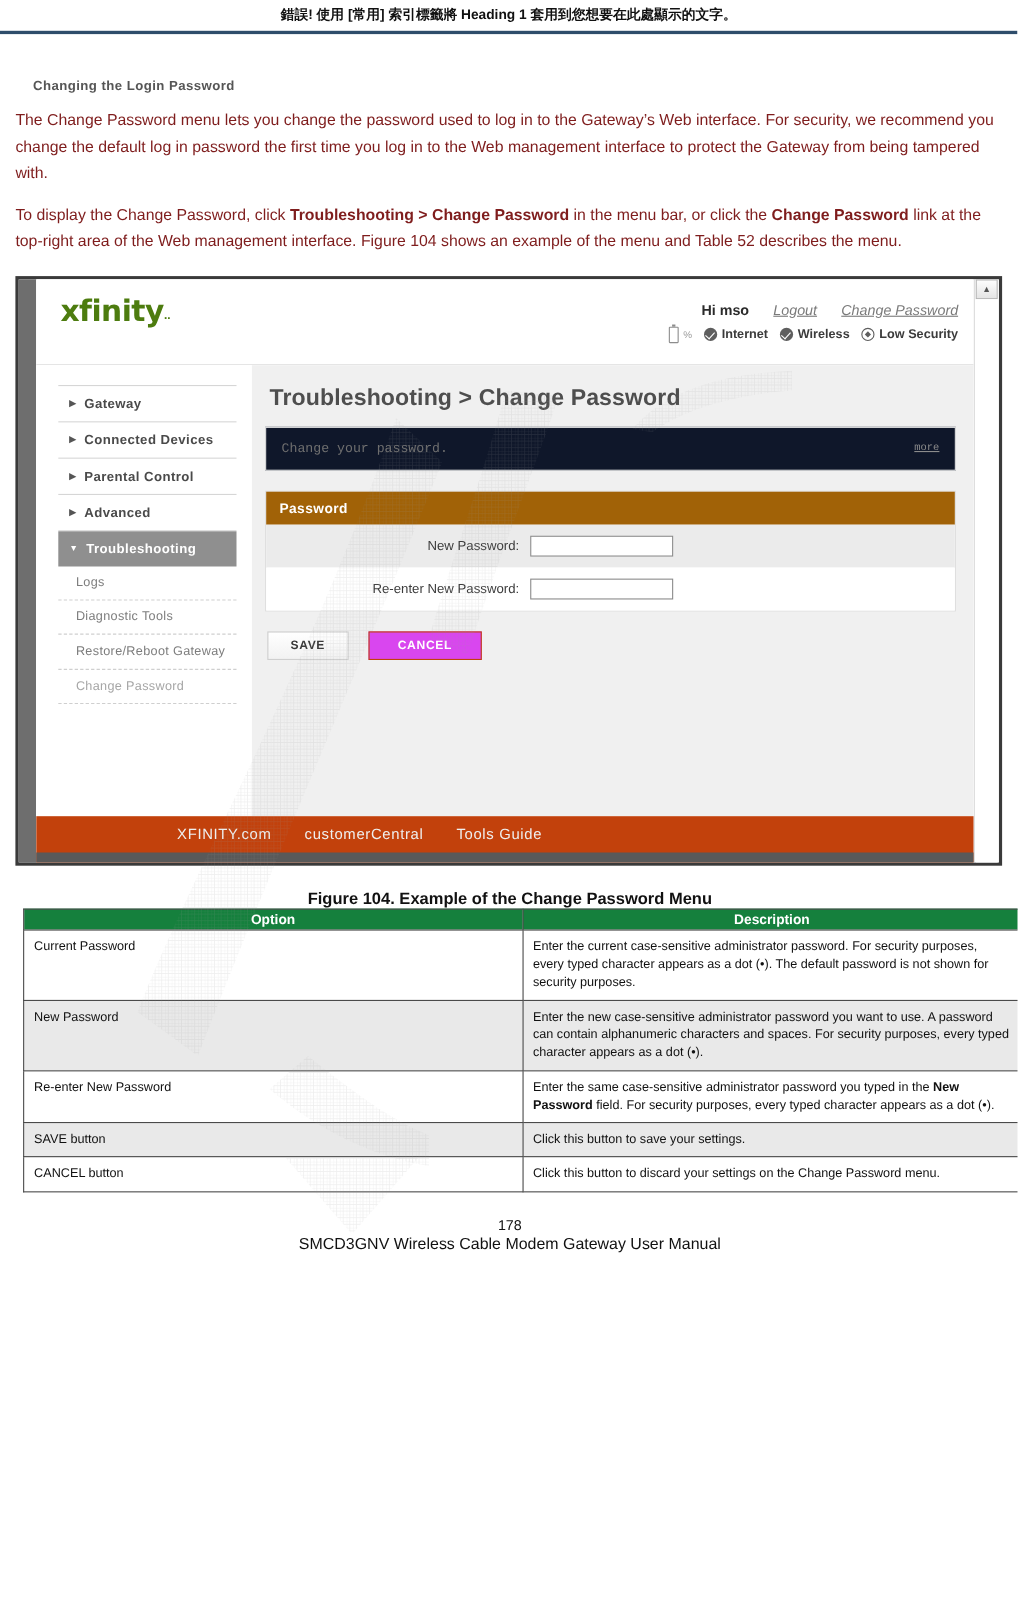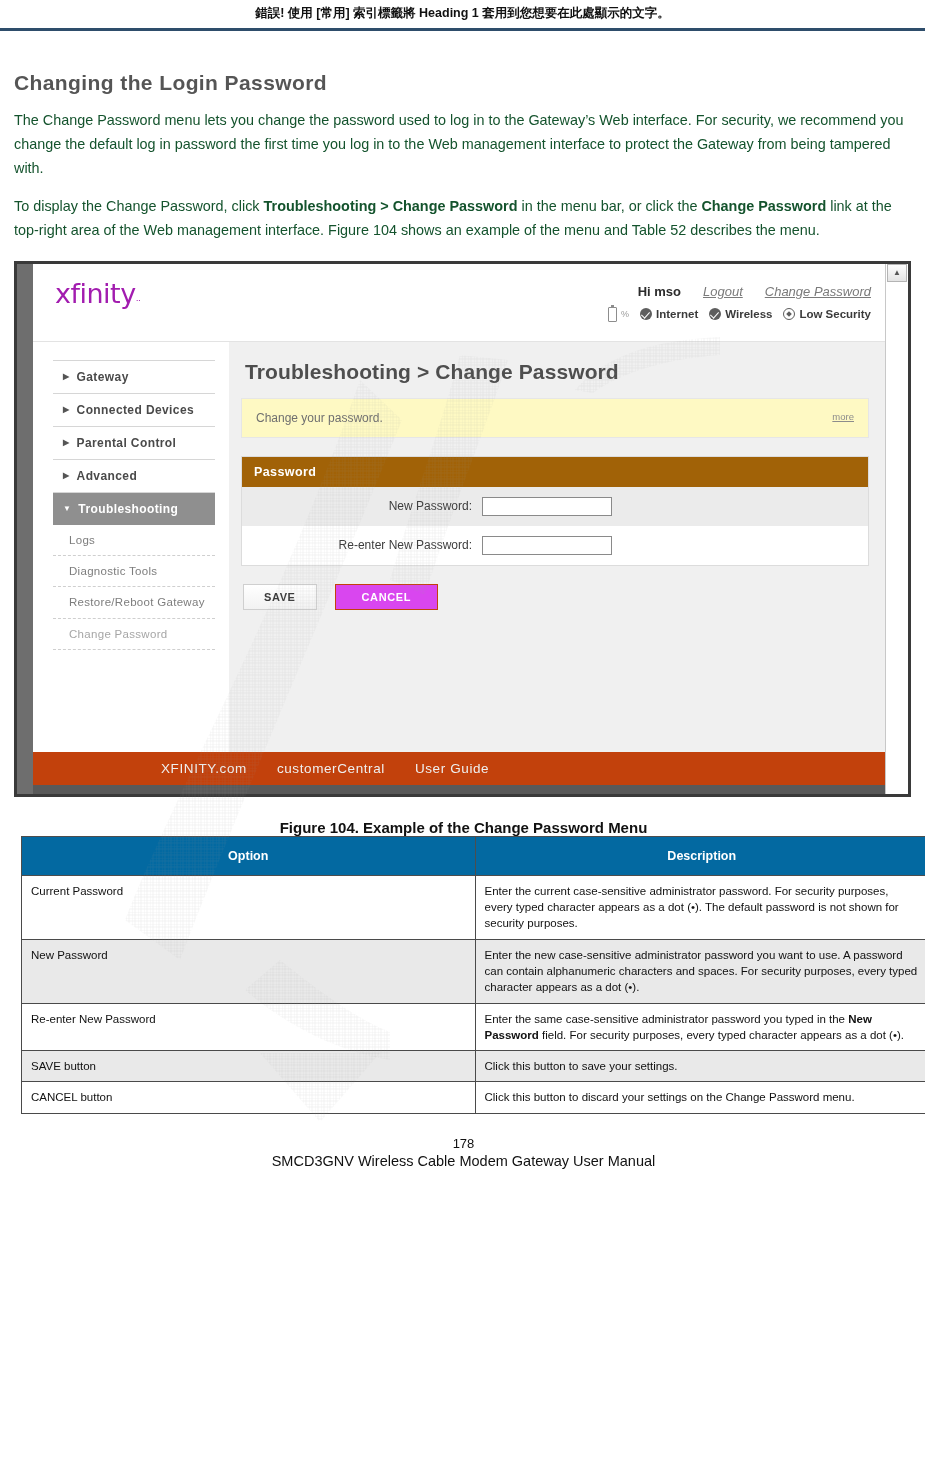--- a/index.html
+++ b/index.html
@@ -24,30 +24,30 @@
   .doc-header-rule{
     height:3px;
     background:#2e4d6b;
     margin:0 0 0 0;
   }
 
   
   .doc-body{ padding:0 12px 0 14px; }
 
   h2.section-title{
-    font-size:21px;
+    font-size:12px;
     font-weight:bold;
     color:#555555;
-    margin:40px 0 14px 0;
+    margin:40px 0 14px 16px;
     letter-spacing:.4px;
   }
   p.para{
     font-size:14.4px;
     line-height:1.66;
-    color:#14532d;
+    color:#7f1d1d;
     margin:0 0 14px 0;
   }
   p.para b{ font-weight:bold; }
 
   
   .figure-wrap{
     margin:18px 0 0 0;
     position:relative;
   }
   .shot-frame{
@@ -99,23 +99,23 @@
     display:flex;
     align-items:flex-start;
     justify-content:space-between;
     padding:14px 14px 0 22px;
     box-sizing:border-box;
     border-bottom:1px solid #e3e3e3;
     flex:0 0 78px;
   }
   .logo{
     font-size:27px;
-    font-weight:normal;
+    font-weight:bold;
     letter-spacing:-0.5px;
-    color:#a21caf;
+    color:#4d7c0f;
     font-family:"DejaVu Sans", sans-serif;
     text-align:center;
   }
   .logo sup{font-size:9px;vertical-align:2px;}
   .rt-head-right{ text-align:right; padding-top:6px;}
   .rt-links{
     font-size:13px;
     display:flex;
     gap:22px;
     justify-content:flex-end;
@@ -215,27 +215,28 @@
     min-width:0;
   }
   .rt-title{
     font-size:21px;
     font-weight:bold;
     color:#4e4e4e;
     margin:2px 0 14px 4px;
     letter-spacing:.1px;
   }
   .panel-desc{
-    background:#fef9c3;
+    background:#0f172a;
     border:1px solid #e6e6e6;
     padding:12px 14px;
     display:flex;
     justify-content:space-between;
     align-items:flex-start;
     margin-bottom:18px;
+    font-family:Liberation Mono, monospace;
   }
   .panel-desc .txt{font-size:12px;color:#6f6f6f;}
   .panel-desc .more{font-size:9.5px;color:#8c8c8c;text-decoration:underline;}
 
   .panel{
     border:1px solid #dcdcdc;
     background:#ffffff;
     margin-bottom:14px;
   }
   .panel-head{
@@ -318,25 +319,25 @@
   }
 
   
   table.data{
     width:908px;
     border-collapse:collapse;
     margin:0 0 0 7px;
     table-layout:fixed;
   }
   table.data th{
-    background:#0369a1;
+    background:#15803d;
     color:#ffffff;
     font-size:12.5px;
     font-weight:bold;
-    padding:12px 6px;
+    padding:2px 6px;
     border:1px solid #4d4d4d;
     text-align:center;
   }
   table.data td{
     border:1px solid #4a4a4a;
     font-size:11.5px;
     line-height:1.42;
     padding:7px 9px;
     vertical-align:top;
     color:#111;
@@ -476,21 +477,21 @@
             <div class="btn-row">
               <button class="btn">SAVE</button>
               <button class="btn grey">CANCEL</button>
             </div>
           </div>
         </div>
 
         <div class="rt-footer">
           <span>XFINITY.com</span>
           <span>customerCentral</span>
-          <span>User Guide</span>
+          <span>Tools Guide</span>
         </div>
       </div>
 
       <div class="shot-scroll">
         <div class="scroll-up">▲</div>
         <div class="scroll-track"></div>
       </div>
     </div>
   </div>
 

